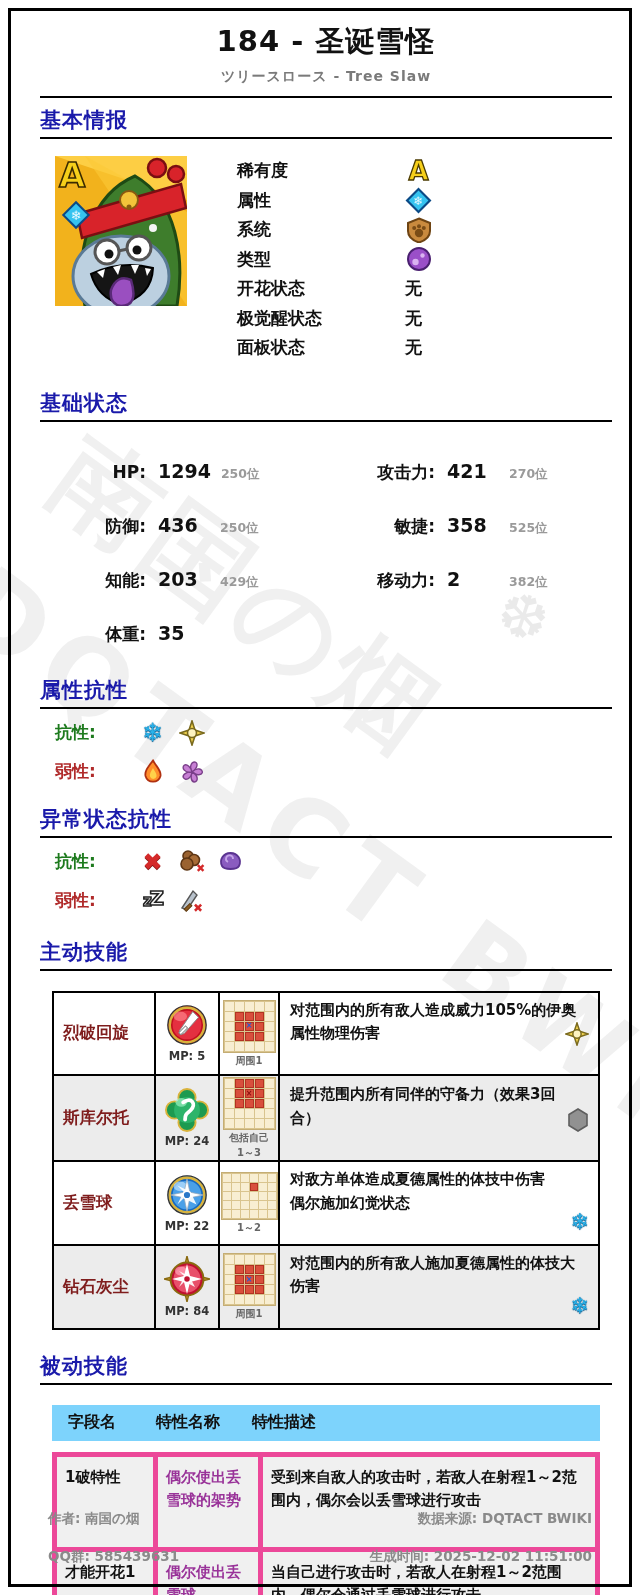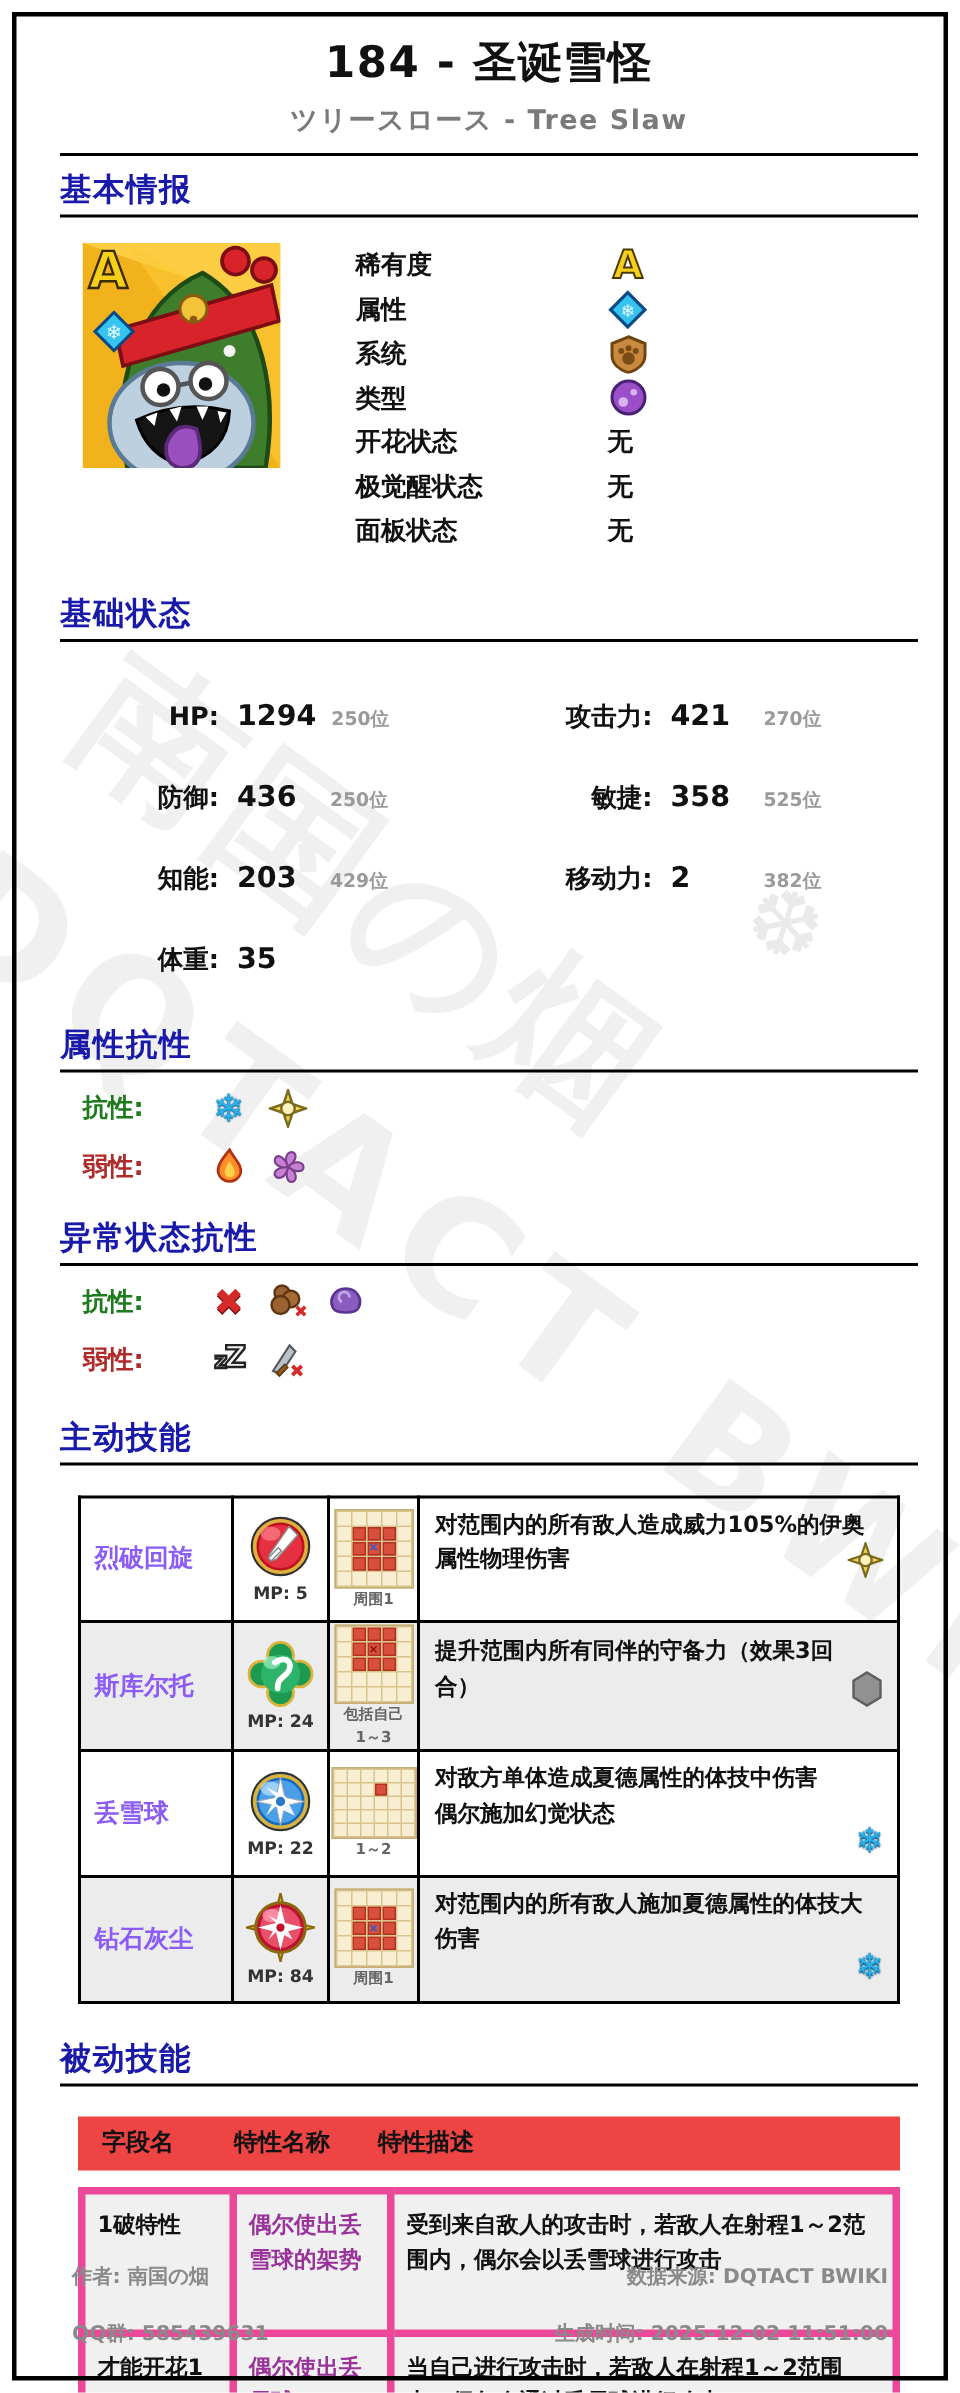--- a/index.html
+++ b/index.html
@@ -13,21 +13,21 @@
   
   .watermark{position:absolute;top:398px;left:112px;transform:rotate(36deg);transform-origin:0 0;
     font-size:104px;font-weight:700;color:rgba(50,50,50,0.075);white-space:nowrap;line-height:1.55;
     letter-spacing:8px;pointer-events:none;z-index:1;}
   .watermark .wm2{letter-spacing:14px;}
   .wm-flake{position:absolute;top:582px;left:498px;font-size:60px;color:rgba(50,50,50,0.10);
     transform:rotate(18deg);pointer-events:none;z-index:1;}
 
   
   .title{text-align:center;font-size:29px;font-weight:700;letter-spacing:1px;}
-  .subtitle{text-align:center;font-size:18px;font-weight:700;color:#7a7a7a;margin-top:6px;letter-spacing:1px;}
+  .subtitle{text-align:center;font-size:14px;font-weight:700;color:#7a7a7a;margin-top:6px;letter-spacing:1px;}
   .title-rule{border-top:2px solid #000;margin-top:10px;}
 
   
   .sect{margin-top:8px;border-bottom:2px solid #000;padding-bottom:3px;}
   .sect h2{margin:0;font-size:21px;font-weight:700;color:#1a1aaa;letter-spacing:1px;}
 
   
   .binfo{display:flex;margin-top:17px;}
   .portrait{width:132px;height:150px;margin-left:15px;position:relative;flex:none;}
   .binfo-rows{margin-left:50px;flex:1;}
@@ -57,37 +57,37 @@
   .tx-sleep{font-style:normal;font-weight:900;color:#f5f5f5;-webkit-text-stroke:1.6px #222;letter-spacing:-2px;}
   .tx-sleep .z1{font-size:15px;}
   .tx-sleep .z2{font-size:20px;position:relative;top:-3px;}
   .tx-a{font-size:26px;font-weight:900;color:#f6cf1a;-webkit-text-stroke:1.3px #4a3a00;line-height:1;}
 
   
   table.skilltab{border-collapse:collapse;margin:20px 0 0 12px;width:548px;table-layout:fixed;}
   table.skilltab td{border:2px solid #000;vertical-align:middle;}
   table.skilltab tr{height:68px;}
   tr.alt{background:#ececec;}
-  td.sname{width:90px;font-size:16.5px;font-weight:700;color:#8b5cf6;padding-left:9px;}
+  td.sname{width:90px;font-size:16.5px;font-weight:700;color:#7f1d1d;padding-left:9px;}
   td.sicon{width:60px;text-align:center;}
   td.sicon .mp{display:block;font-size:11.5px;font-weight:700;color:#333;margin-top:2px;}
   td.sgrid{width:56px;text-align:center;}
   .rangelbl{display:block;font-size:10px;font-weight:700;color:#666;line-height:1.25;margin-top:2px;}
   td.sdesc{position:relative;font-size:15px;font-weight:700;padding:6px 20px 6px 10px;line-height:1.55;white-space:pre-line;}
   .desc-ic{position:absolute;right:9px;bottom:5px;}
 
   .rgrid{display:inline-grid;gap:1px;background:#d9c48e;border:1px solid #c4ad74;padding:1px;vertical-align:middle;}
   .rgrid div{background:#f8eed2;display:flex;align-items:center;justify-content:center;
     font-size:8px;font-weight:900;line-height:1;}
   .rgrid div.r{background:#d94f3d;box-shadow:inset 0 0 0 1px #b23222;}
   .rgrid div.mb{color:#2a5ad4;}
   .rgrid div.mr{color:#8a1010;}
 
   
-  .pass-head{margin:20px 0 0 12px;width:548px;background:#ef4444;display:flex;align-items:center;
+  .pass-head{margin:20px 0 0 12px;width:548px;background:#7dd3fc;display:flex;align-items:center;
     height:36px;font-size:16px;font-weight:700;box-sizing:border-box;}
   .pass-head .h1{width:88px;padding-left:16px;}
   .pass-head .h2c{width:96px;}
   .pass-head .h3{flex:1;}
   table.passtab{border-collapse:collapse;margin:11px 0 0 12px;width:548px;table-layout:fixed;background:#f0f0f0;}
   table.passtab td{border:5px solid #ec4899;vertical-align:top;padding:9px 8px;font-size:15px;font-weight:700;line-height:1.55;}
   td.pfield{width:80px;}
   td.pname{width:84px;color:#993399;}
   tr.prow1{height:95px;}
   tr.prow2{height:68px;}

